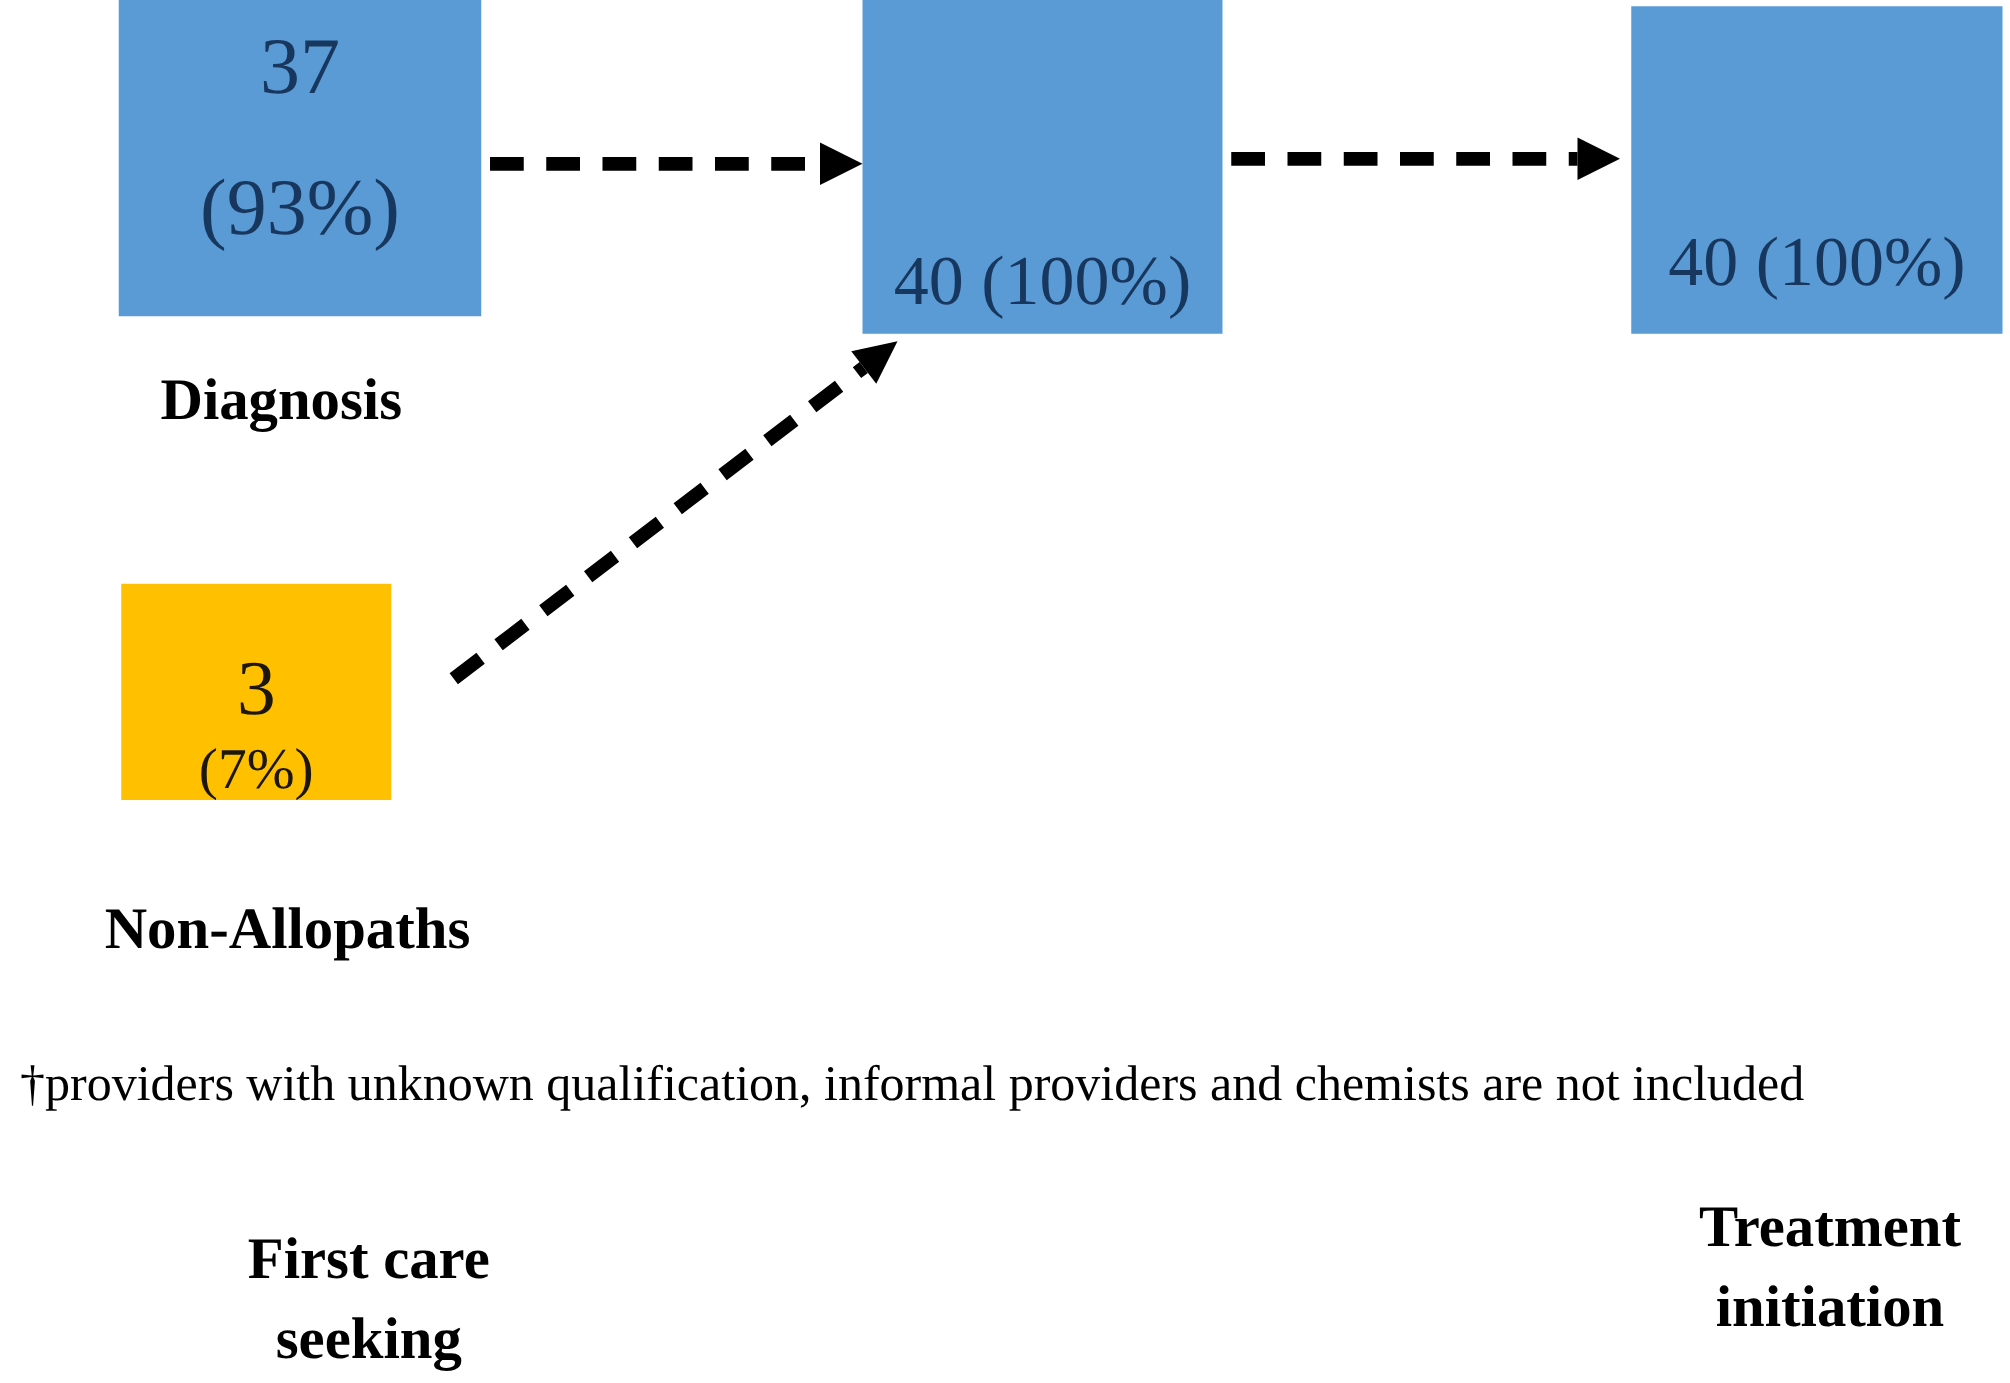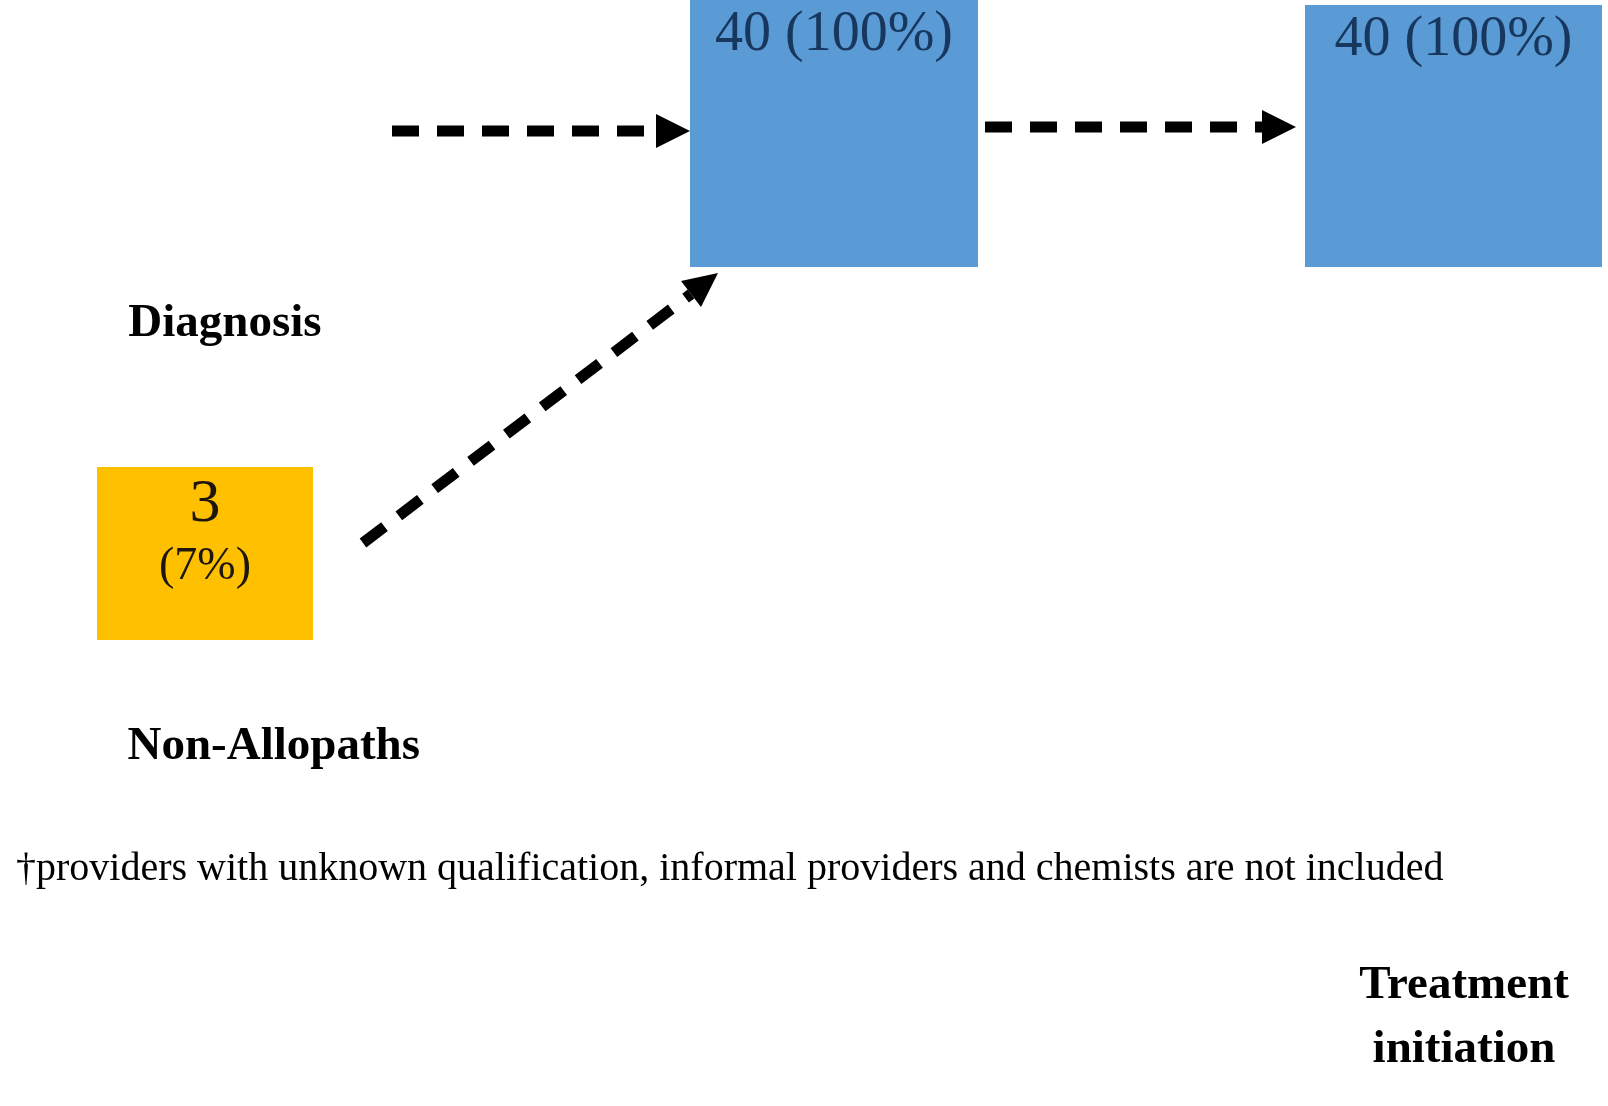--- a/index.html
+++ b/index.html
@@ -20,21 +20,21 @@
     left: 0; top: 0;
     width: 1608px;
     height: 1106px;
     pointer-events: none;
   }
   .node {
     position: absolute;
     display: flex;
     flex-direction: column;
     align-items: center;
-    justify-content: flex-start;
+    justify-content: flex-end;
     text-align: center;
     color: var(--box-number-text, #17375E);
   }
   .node-blue { background: var(--allopath-box, #5B9BD5); }
   .node-gold { background: var(--non-allopath-box, #FFC000); }
 
   .node-allopaths {
     left: 95px; top: 0;
     width: 290px; height: 253px;
     justify-content: flex-start;
@@ -68,21 +68,21 @@
 
   .group-label {
     position: absolute;
     font-weight: 700;
     font-size: 47px;
     line-height: 54px;
     color: var(--label-text, #000000);
     text-align: center;
   }
   .label-allopaths     { left: 85px;  top: 293px; width: 280px; }
-  .label-non-allopaths { left: 40px;  top: 716px; width: 380px; text-align: right; }
+  .label-non-allopaths { left: 40px;  top: 716px; width: 380px; }
 
   .footnote {
     position: absolute;
     left: 16px; top: 843px;
     width: 1600px;
     font-size: 40px;
     line-height: 48px;
     color: var(--label-text, #000000);
     white-space: nowrap;
   }
@@ -124,35 +124,41 @@
     <g>
       <line class="dashed-line" x1="985" y1="127" x2="1262" y2="127"></line>
       <polygon class="arrow-head" points="1262,110 1296,127 1262,144"></polygon>
     </g>
     <g>
       <line class="dashed-line" x1="363" y1="543" x2="691" y2="294"></line>
       <polygon class="arrow-head" points="718,273 681,281 701,307"></polygon>
     </g>
   </svg>
 
+  <div class="node node-blue node-allopaths">
+    <div class="value-line">37</div>
+    <div class="percent-line">(93%)</div>
+  </div>
 
   <div class="node node-blue node-diagnosis">
     <div class="value-line">40 (100%)</div>
   </div>
 
   <div class="node node-blue node-treatment">
     <div class="value-line">40 (100%)</div>
   </div>
 
   <div class="node node-gold node-non-allopaths">
     <div class="value-line">3</div>
     <div class="percent-line">(7%)</div>
   </div>
 
   <div class="group-label label-allopaths">Diagnosis</div>
   <div class="group-label label-non-allopaths">Non-Allopaths</div>
 
   <div class="footnote">†providers with unknown qualification, informal providers and chemists are not included</div>
 
+  <div class="stage-label stage-first-care">First care
+seeking</div>
   <div class="stage-label stage-treatment">Treatment
 initiation</div>
 
 </div>
 
 </body></html>

